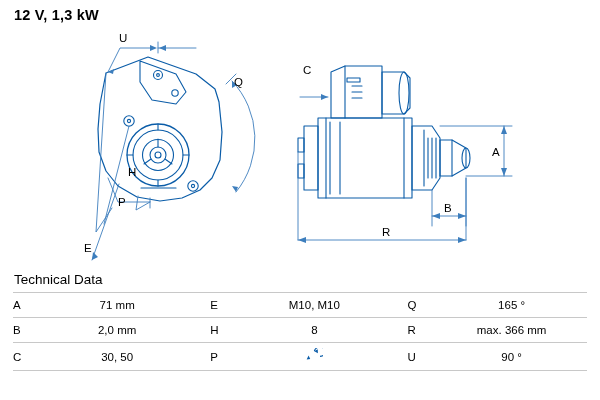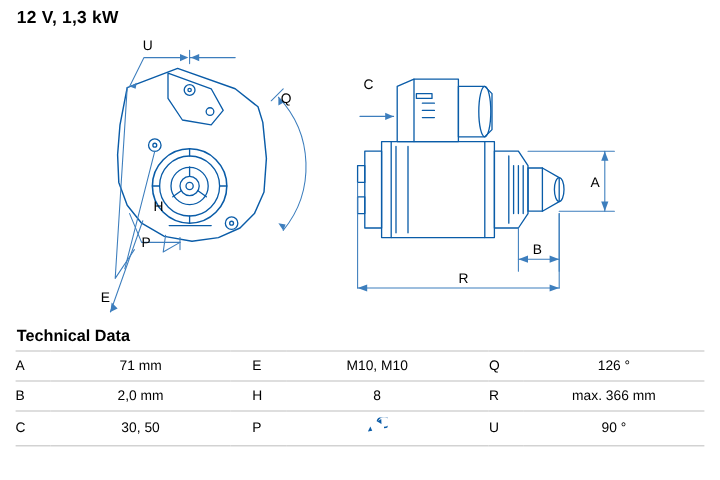--- a/index.html
+++ b/index.html
@@ -26,21 +26,21 @@
     position: absolute;
     left: 0; top: 26px;
     width: 600px; height: 240px;
   }
   .drawings svg { display: block; }
 
   .tech-heading {
     position: absolute;
     left: 14px; top: 272px;
     font-size: 13.5px;
-    font-weight: bold;
+    font-weight: normal;
   }
   .table-wrap {
     position: absolute;
     left: 13px; top: 292px;
     width: 574px;
   }
   table.spec {
     width: 100%;
     border-collapse: collapse;
     font-size: 11.5px;
@@ -204,21 +204,21 @@
     <table class="spec">
       <tbody>
         <tr>
           <td class="key">A</td>
           <td class="val">71 mm</td>
           <td class="gap"></td>
           <td class="key">E</td>
           <td class="val">M10, M10</td>
           <td class="gap"></td>
           <td class="key">Q</td>
-          <td class="val">126 °</td>
+          <td class="val">165 °</td>
         </tr>
         <tr>
           <td class="key">B</td>
           <td class="val">2,0 mm</td>
           <td class="gap"></td>
           <td class="key">H</td>
           <td class="val">8</td>
           <td class="gap"></td>
           <td class="key">R</td>
           <td class="val">max. 366 mm</td>

